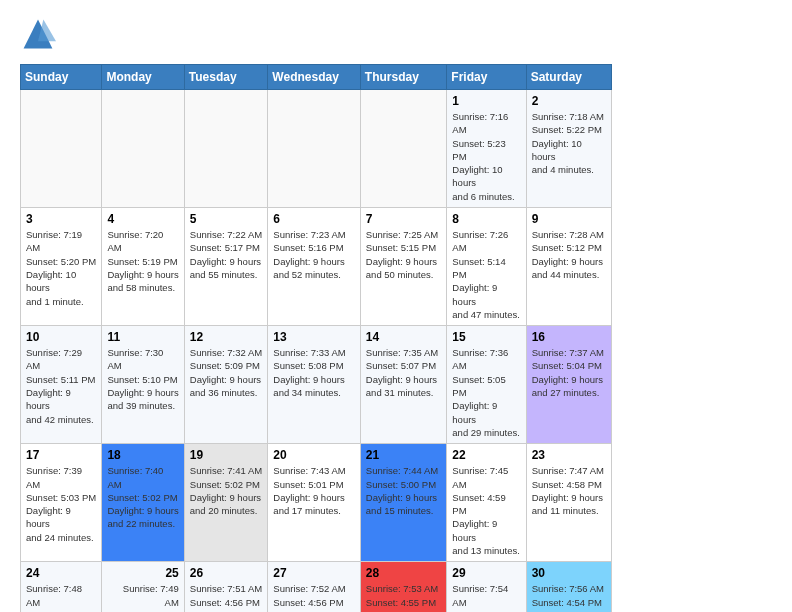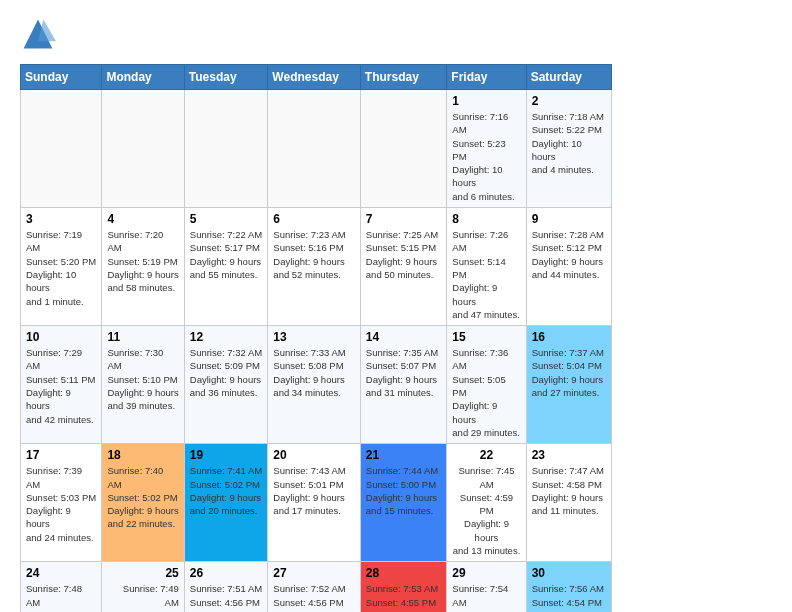--- a/index.html
+++ b/index.html
@@ -235,65 +235,65 @@
 Daylight: 9 hours
 and 31 minutes.</div>
           </td>
           <td style="background: rgb(245, 248, 252);">
             <span class="day-num">15</span>
             <div class="day-info" style="white-space: pre-line;">Sunrise: 7:36 AM
 Sunset: 5:05 PM
 Daylight: 9 hours
 and 29 minutes.</div>
           </td>
-          <td style="background: #7dd3fc; margin-left: 37px;">
+          <td style="background: #c4b5fd; margin-left: 37px;">
             <span class="day-num">16</span>
             <div class="day-info" style="white-space: pre-line;">Sunrise: 7:37 AM
 Sunset: 5:04 PM
 Daylight: 9 hours
 and 27 minutes.</div>
           </td>
         </tr>
         <tr>
           <td style="background: rgb(255, 255, 255);">
             <span class="day-num">17</span>
             <div class="day-info" style="white-space: pre-line;">Sunrise: 7:39 AM
 Sunset: 5:03 PM
 Daylight: 9 hours
 and 24 minutes.</div>
           </td>
-          <td style="background: #fdba74;">
+          <td style="background: #3b82f6;">
             <span class="day-num">18</span>
             <div class="day-info" style="white-space: pre-line;">Sunrise: 7:40 AM
 Sunset: 5:02 PM
 Daylight: 9 hours
 and 22 minutes.</div>
           </td>
-          <td style="background: #0ea5e9;">
+          <td style="background: #e5e5e5;">
             <span class="day-num">19</span>
             <div class="day-info" style="white-space: pre-line;">Sunrise: 7:41 AM
 Sunset: 5:02 PM
 Daylight: 9 hours
 and 20 minutes.</div>
           </td>
           <td style="background: rgb(255, 255, 255); margin-left: 26px;">
             <span class="day-num">20</span>
             <div class="day-info" style="white-space: pre-line;">Sunrise: 7:43 AM
 Sunset: 5:01 PM
 Daylight: 9 hours
 and 17 minutes.</div>
           </td>
           <td style="background: #3b82f6;">
             <span class="day-num">21</span>
             <div class="day-info" style="white-space: pre-line;">Sunrise: 7:44 AM
 Sunset: 5:00 PM
 Daylight: 9 hours
 and 15 minutes.</div>
           </td>
-          <td style="background: rgb(255, 255, 255); text-align: center;">
+          <td style="background: rgb(255, 255, 255);">
             <span class="day-num">22</span>
             <div class="day-info" style="white-space: pre-line;">Sunrise: 7:45 AM
 Sunset: 4:59 PM
 Daylight: 9 hours
 and 13 minutes.</div>
           </td>
           <td style="background: rgb(255, 255, 255);">
             <span class="day-num">23</span>
             <div class="day-info" style="white-space: pre-line;">Sunrise: 7:47 AM
 Sunset: 4:58 PM

